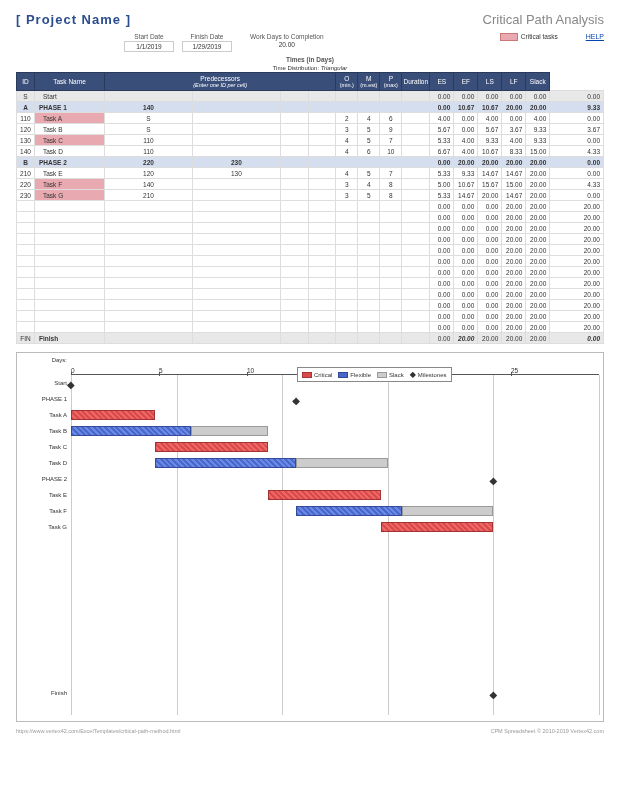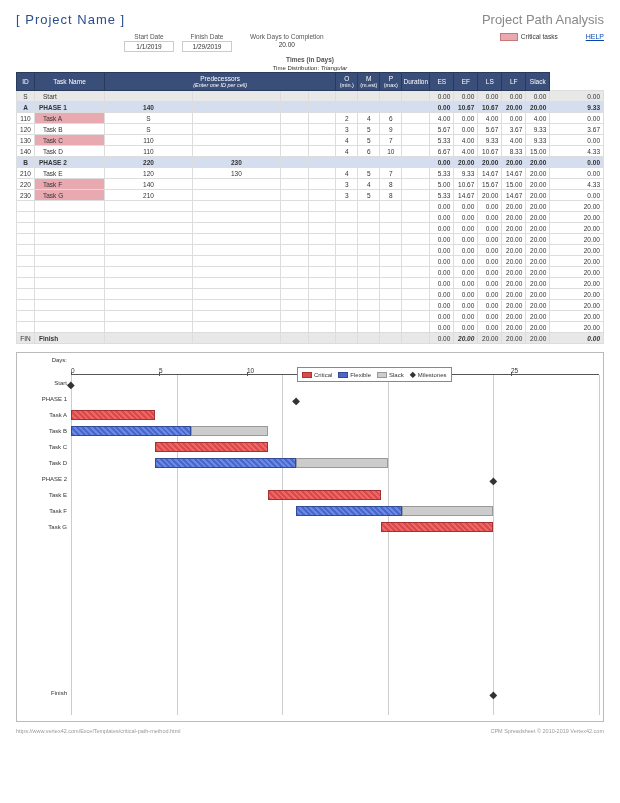--- a/index.html
+++ b/index.html
@@ -1,18 +1,18 @@
 <!DOCTYPE html>
 <html><head>
 <meta charset="utf-8">
 <style>
 *{margin:0;padding:0;box-sizing:border-box}
 body{font-family:Arial,Helvetica,sans-serif;font-size:7px;color:#333;background:#fff;width:620px;padding:12px 16px}
 .hdr{display:flex;justify-content:space-between;align-items:center;margin-bottom:6px}
-.pn{color:#2a4d8f;font-weight:normal;font-size:13px;letter-spacing:1px}
+.pn{color:#2a4d8f;font-weight:bold;font-size:13px;letter-spacing:1px}
 .cpa{color:#888;font-size:13px;font-weight:normal}
 .meta{display:flex;gap:8px;margin-bottom:4px;font-size:6.5px;align-items:flex-start}
 .mcol{text-align:center}
 .mlab{color:#555;margin-bottom:1px}
 .mval{border:1px solid #ccc;padding:1px 6px;min-width:50px}
 .legend-box{display:inline-block;width:18px;height:8px;background:#e8aab0;border:1px solid #c77;margin-right:3px;vertical-align:middle}
 .help{color:#0645ad;text-decoration:underline;font-size:7px;margin-left:20px}
 .tb{color:#555;font-size:6.5px;text-align:center;margin-bottom:2px}
 table{border-collapse:collapse;width:100%;font-size:6.5px}
 th{background:#3a4e7a;color:#fff;padding:2px 1px;text-align:center;font-weight:normal;border:1px solid #2a3a5a}
@@ -42,21 +42,21 @@
 .bar.s{background:#ccc;border:1px solid #999}
 .ms{position:absolute;top:4px;font-size:10px;color:#333}
 .grid{position:absolute;top:0;bottom:0;width:1px;background:#ccc}
 .ft{display:flex;justify-content:space-between;margin-top:6px;font-size:5.5px;color:#999}
 </style>
 </head>
 <body>
 
 <div class="hdr">
 <div class="pn">[ Project Name ]</div>
-<div class="cpa">Project Path Analysis</div>
+<div class="cpa">Critical Path Analysis</div>
 </div>
 
 <div class="meta">
 <div style="flex:0 0 100px"></div>
 <div class="mcol">
       <div class="mlab">Start Date</div>
       <div class="mval">1/1/2019</div>
     </div>
 <div class="mcol">
       <div class="mlab">Finish Date</div>

